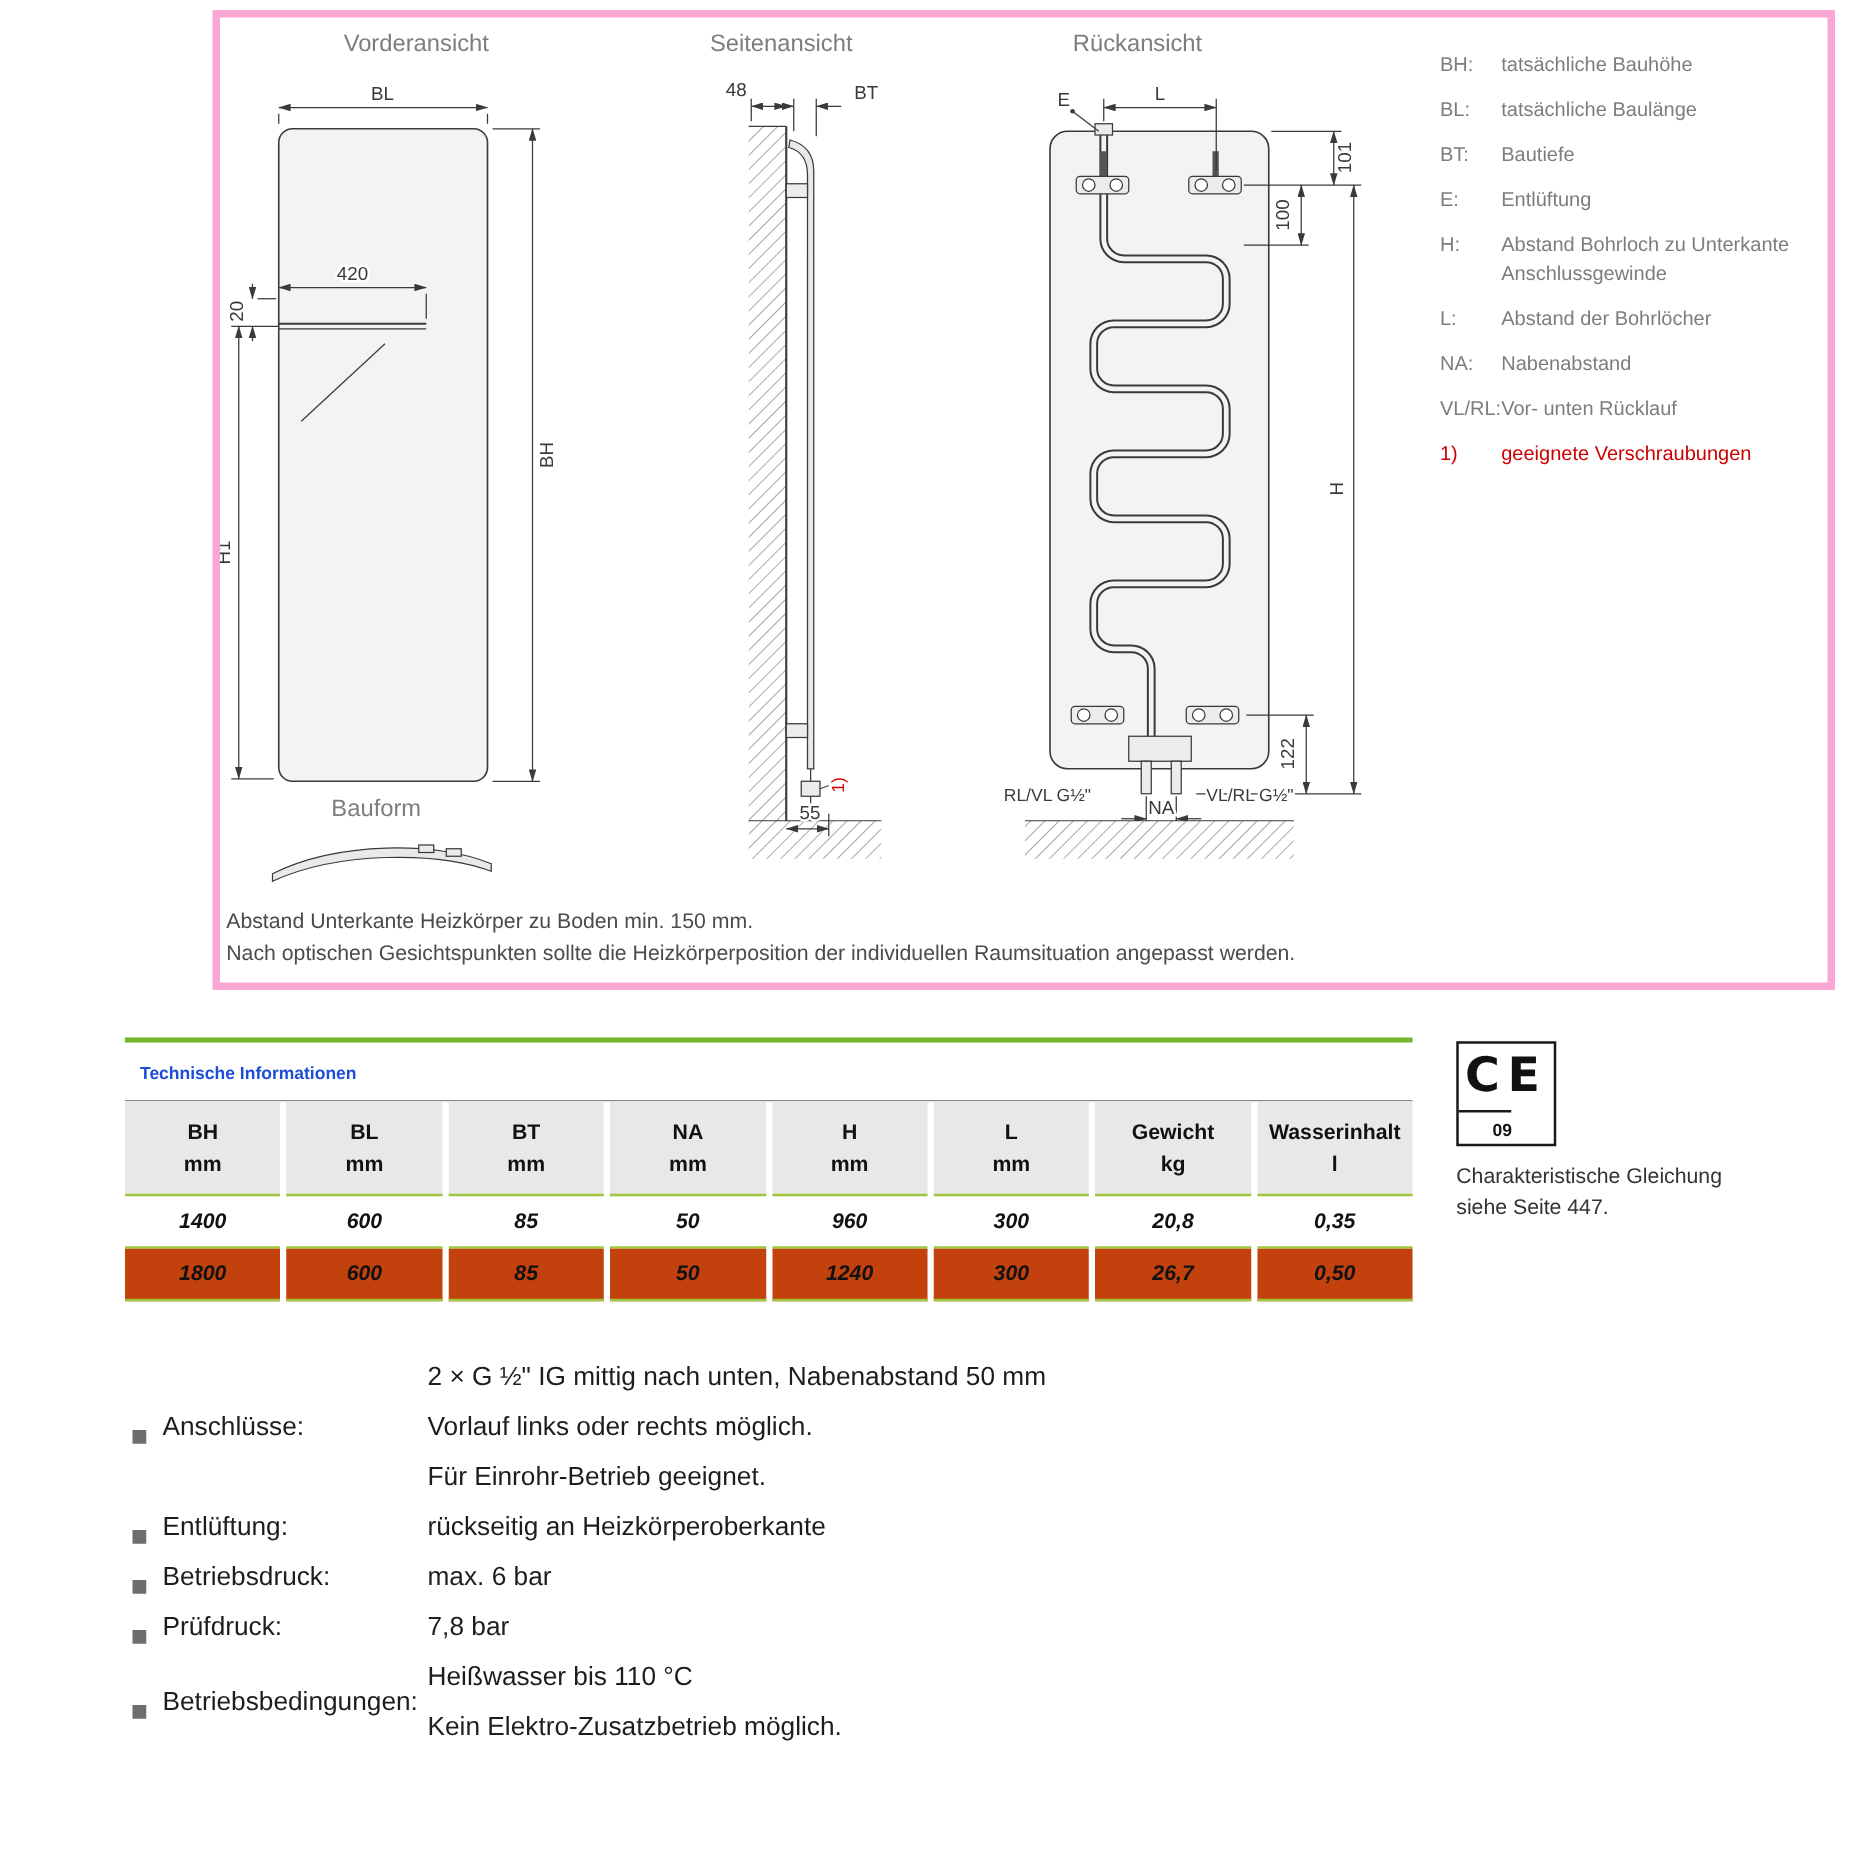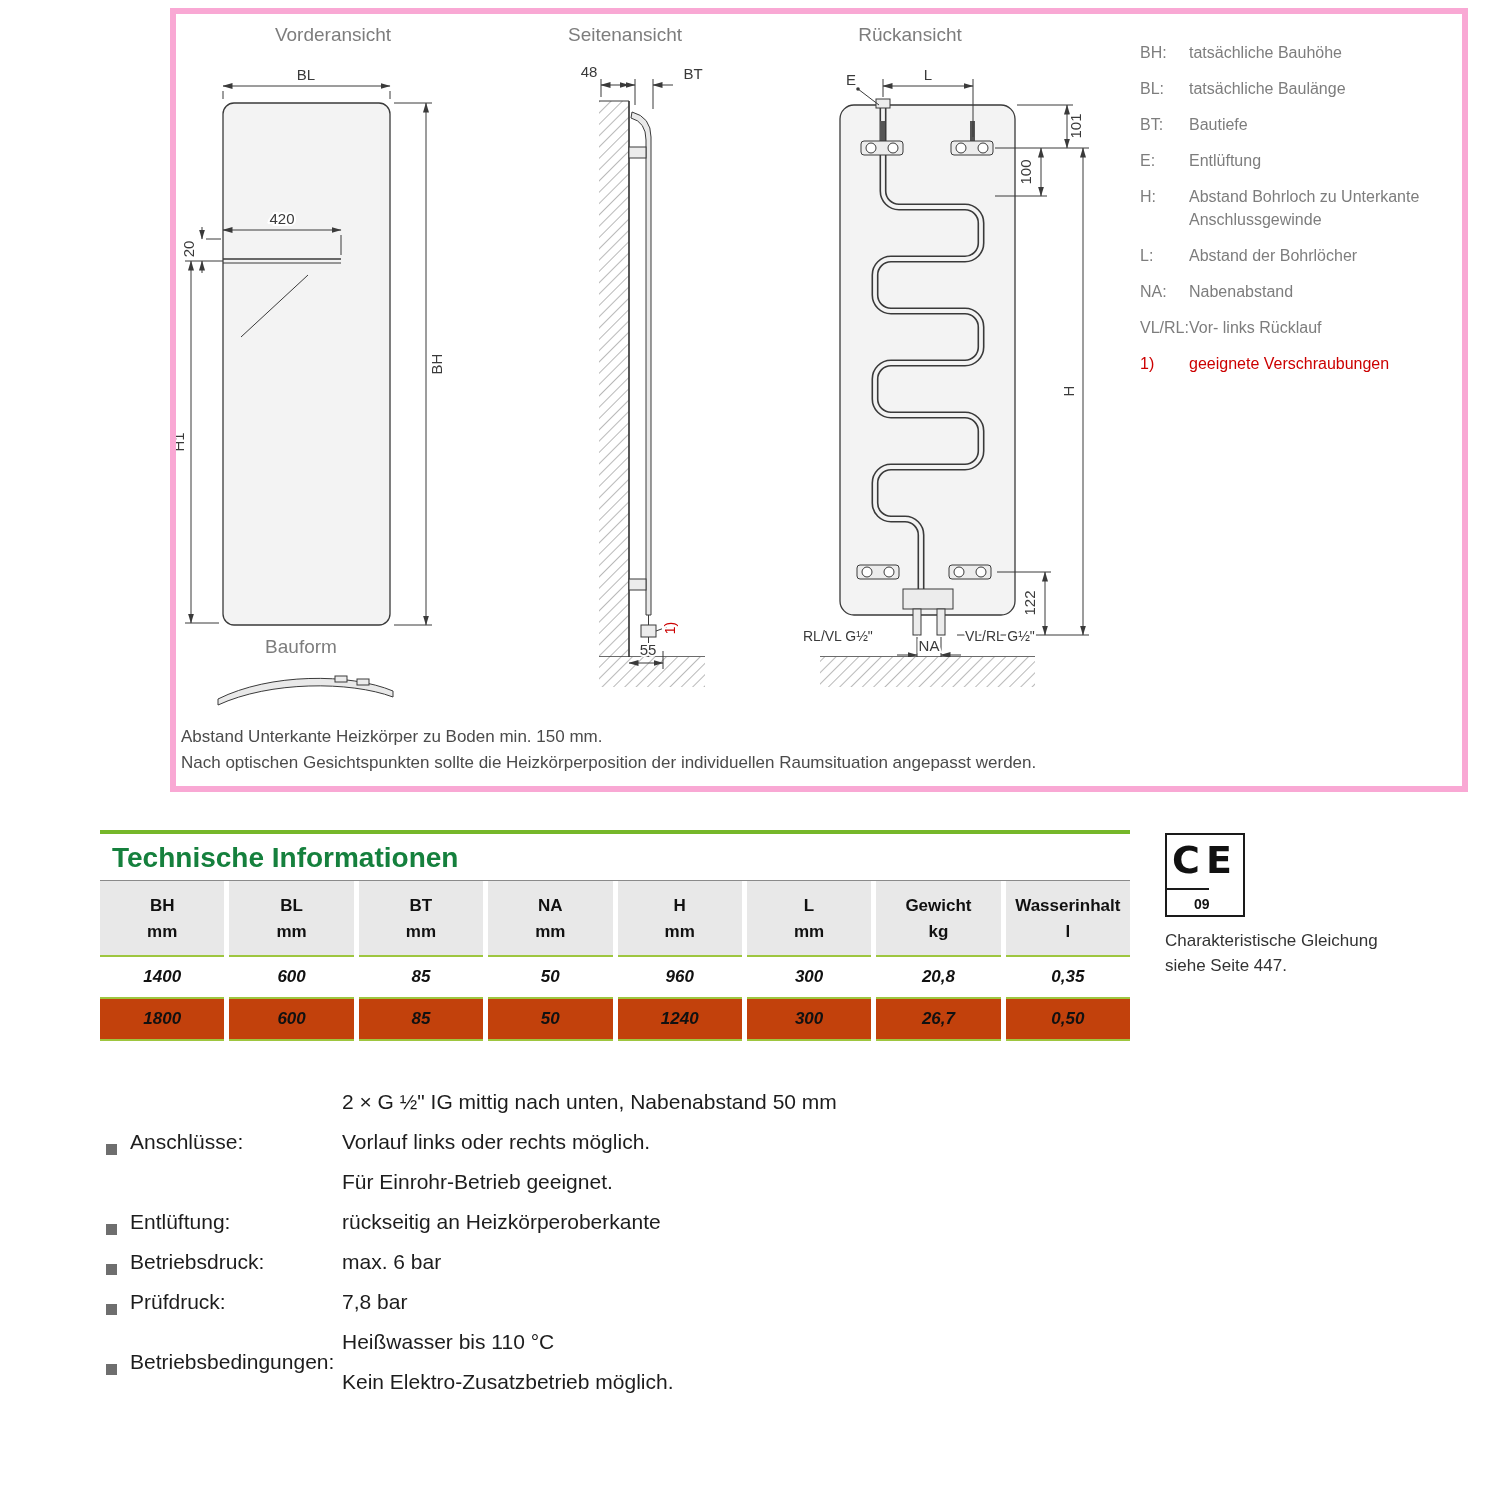--- a/index.html
+++ b/index.html
@@ -20,30 +20,30 @@
   .tubein{fill:none;stroke:#f3f3f3;stroke-width:3.8;}
   .scrw{fill:#ffffff;stroke:#3a3a3a;stroke-width:1}
   .lbl{fill:#3a3a3a;font-size:15px;paint-order:stroke;stroke:#fff;stroke-width:4px;}
   .lbl2{fill:#3a3a3a;font-size:14px;paint-order:stroke;stroke:#fff;stroke-width:4px;}
   .redlbl{fill:#cc0000;font-size:14px;paint-order:stroke;stroke:#fff;stroke-width:4px;}
   .vtitle{fill:#7d7d7d;font-size:19px;}
 
   
   .legend{position:absolute;left:964px;top:27px;width:292px;font-size:16px;color:#7d7d7d;}
   .lg-row{display:flex;margin-bottom:13px;line-height:23px;}
-  .lg-abbr{width:49px;flex:none;}
+  .lg-abbr{width:49px;flex:none;margin-left:12px;}
   .lg-text{width:238px;}
   .lg-red{color:#cc0000;}
 
   
   .notes{position:absolute;left:5px;top:710px;font-size:17px;color:#4b4b4b;line-height:26px;width:1150px;}
 
   
   .tech{position:absolute;left:100px;top:830px;width:1030px;border-top:4px solid #76b72a;}
-  .tech-title{font-size:28px;font-weight:bold;color:#15803d;padding:11px 12px 9px;line-height:26px;
+  .tech-title{font-size:14px;font-weight:bold;color:#1d4ed8;padding:11px 12px 9px;line-height:26px;
               border-bottom:1px solid #8a8a8a;}
   .tech-grid{display:grid;grid-template-columns:repeat(8,1fr);column-gap:5px;}
   .th{background:#e8e8e8;text-align:center;font-weight:bold;font-size:17px;line-height:26px;
       padding:12px 0 10px;border-bottom:2px solid #9ec63f;color:#111;}
   .td{text-align:center;font-size:17px;font-weight:bold;color:#111;padding:10px 0;
       border-bottom:2px solid #9ec63f;line-height:20px;font-style:italic;}
   .r2{background:#c2410c;}
 
   
   .ce-box{position:absolute;left:1165px;top:833px;width:76px;height:80px;border:2px solid #1a1a1a;}
@@ -246,21 +246,21 @@
       <div class="lg-row">
         <span class="lg-abbr">L:</span>
         <span class="lg-text">Abstand der Bohrlöcher</span>
       </div>
       <div class="lg-row">
         <span class="lg-abbr">NA:</span>
         <span class="lg-text">Nabenabstand</span>
       </div>
       <div class="lg-row">
         <span class="lg-abbr">VL/RL:</span>
-        <span class="lg-text">Vor- links Rücklauf</span>
+        <span class="lg-text">Vor- unten Rücklauf</span>
       </div>
       <div class="lg-row lg-red">
         <span class="lg-abbr">1)</span>
         <span class="lg-text">geeignete Verschraubungen</span>
       </div>
     </div>
 
     <div class="notes">
       <div>Abstand Unterkante Heizkörper zu Boden min. 150 mm.</div>
       <div>Nach optischen Gesichtspunkten sollte die Heizkörperposition der individuellen Raumsituation angepasst werden.</div>

